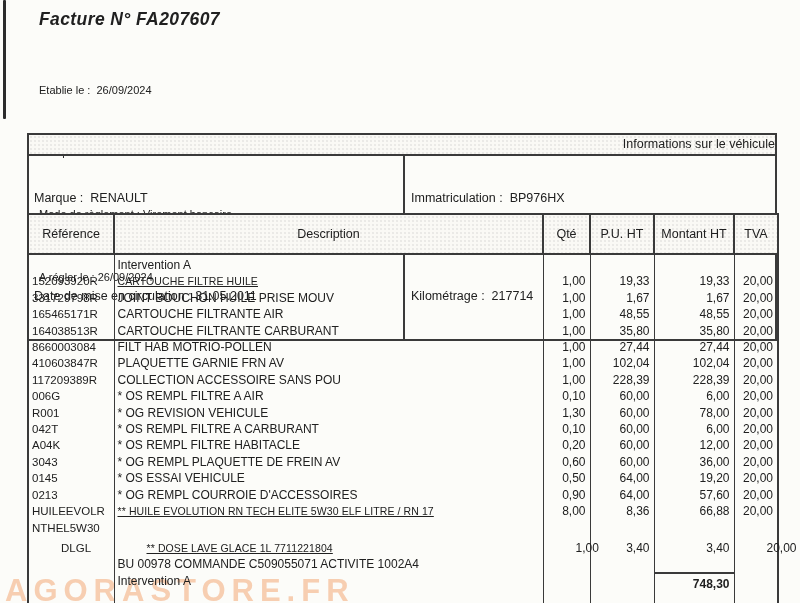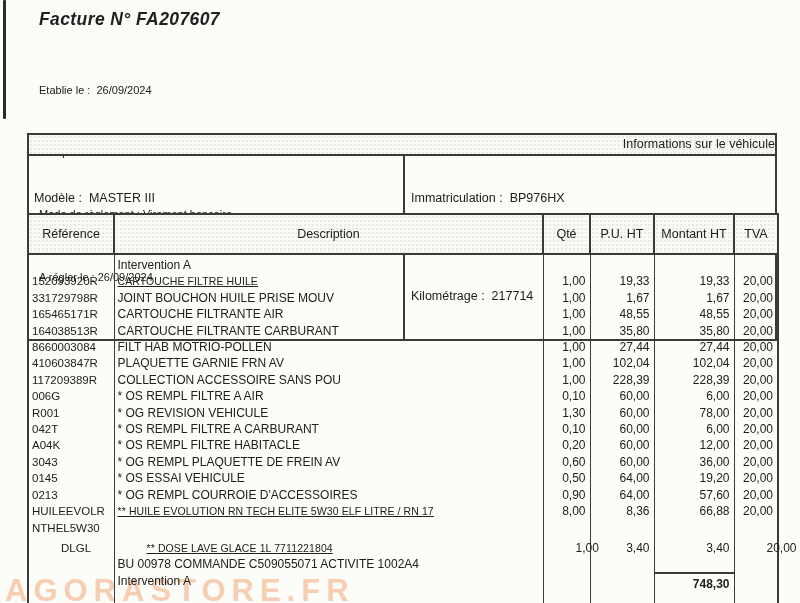--- a/index.html
+++ b/index.html
@@ -76,20 +76,21 @@
       <div>Mode de règlement : Virement bancaire</div>
       <div>A régler le : 26/09/2024</div>
     </div>
   </div>
 
 
   <div class="vehicle-box">
     <div class="vehicle-title speckle">Informations sur le véhicule</div>
     <div class="vehicle-body">
       <div class="vehicle-left">
+        <div>Marque :  RENAULT</div>
         <div>Modèle :  MASTER III</div>
         <div>Date de mise en circulation : 31.05.2011</div>
       </div>
       <div class="vehicle-right">
         <div>Immatriculation :  BP976HX</div>
         <div>N° de série :  VF1MAF4CC45572242</div>
         <div>Kilométrage :  217714</div>
       </div>
     </div>
   </div>

